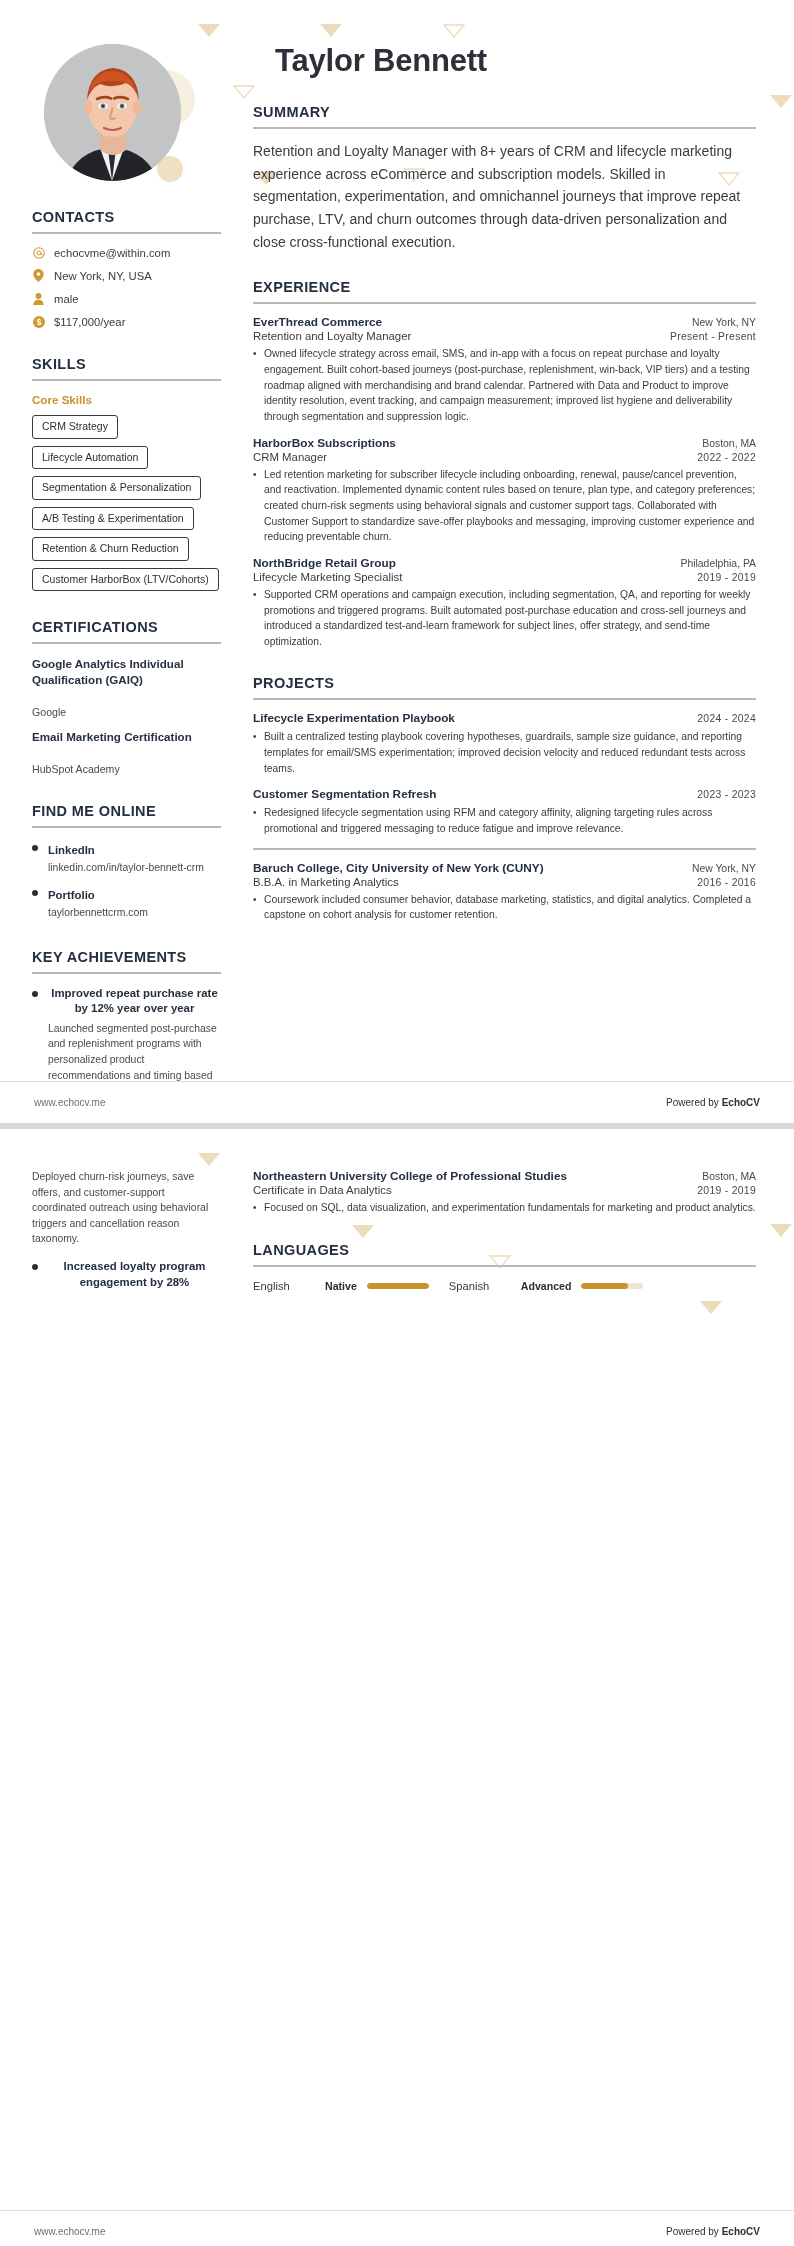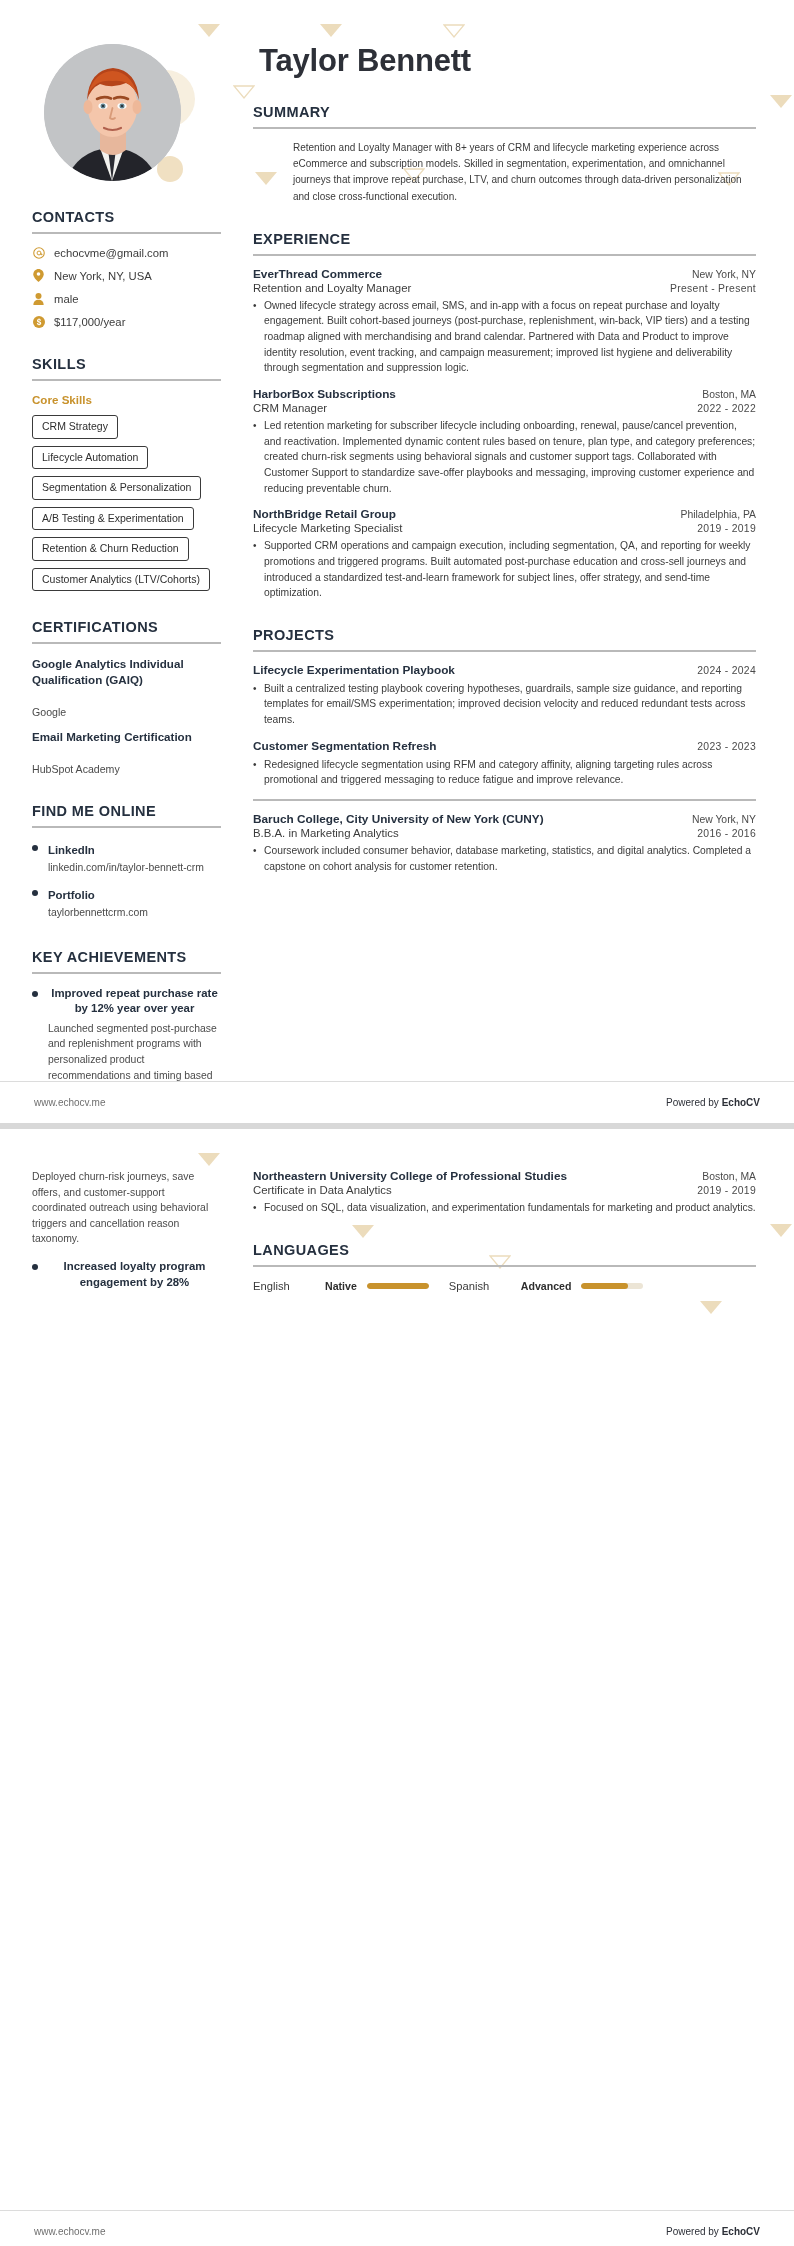--- a/index.html
+++ b/index.html
@@ -170,21 +170,21 @@
   .main {
     flex: 1;
     padding: 44px 38px 0 6px;
   }
   .name {
     font-size: 31px;
     font-weight: bold;
     color: #2d3038;
     letter-spacing: -0.2px;
     line-height: 1.1;
-    margin-left: 6px;
+    margin-left: 22px;
   }
   .role-badge {
     display: inline-block;
     background: #ecd9b3;
     border-radius: 18px;
     padding: 8px 18px 9px 18px;
     margin-top: 10px;
     font-size: 12.6px;
     font-weight: bold;
     letter-spacing: 1.6px;
@@ -199,24 +199,23 @@
     letter-spacing: 0.4px;
     margin-top: 26px;
   }
   .msec-rule {
     height: 2px;
     background: #b9b9b9;
     margin-top: 7px;
     margin-bottom: 11px;
   }
   .summary-text {
-    font-size: 10px;
+    font-size: 14px;
     color: #3b3b3b;
     line-height: 1.62;
-    margin-left: 40px;
   }
   .entry { margin-bottom: 11px; }
   .entry-head {
     display: flex;
     justify-content: space-between;
     align-items: baseline;
     gap: 12px;
   }
   .entry-org {
     font-size: 11.8px;
@@ -397,21 +396,21 @@
 
         <div>
           <div class="contact-row">
             <span class="cicon">
               <svg width="12" height="12" viewBox="0 0 16 16">
                   <circle cx="8" cy="8" r="7" fill="none" stroke="#cf9a31" stroke-width="1.4"></circle>
                   <circle cx="8" cy="8" r="2.6" fill="none" stroke="#cf9a31" stroke-width="1.3"></circle>
                   <path d="M10.6 8 v2.2 a2 2 0 0 0 2.4 -1" fill="none" stroke="#cf9a31" stroke-width="1.3"></path>
                 </svg>
             </span>
-            <span>echocvme@gmail.com</span>
+            <span>echocvme@within.com</span>
           </div>
           <div class="contact-row">
             <span class="cicon">
               <svg width="11" height="13" viewBox="0 0 12 15">
                   <path d="M6 0 C2.7 0 0 2.7 0 6 c0 4.4 6 9 6 9 s6 -4.6 6 -9 c0 -3.3 -2.7 -6 -6 -6 z" fill="#cf9a31"></path>
                   <circle cx="6" cy="5.8" r="2.1" fill="#fff"></circle>
                 </svg>
             </span>
             <span>New York, NY, USA</span>
           </div>
@@ -437,21 +436,21 @@
 
         <div class="sec-title">SKILLS</div>
         <div class="sec-rule"></div>
         <div class="skill-group-label">Core Skills</div>
         <div class="tags">
           <span class="tag">CRM Strategy</span>
           <span class="tag">Lifecycle Automation</span>
           <span class="tag">Segmentation &amp; Personalization</span>
           <span class="tag">A/B Testing &amp; Experimentation</span>
           <span class="tag">Retention &amp; Churn Reduction</span>
-          <span class="tag">Customer Analytics (LTV/Cohorts)</span>
+          <span class="tag">Customer HarborBox (LTV/Cohorts)</span>
         </div>
 
         <div class="sec-title">CERTIFICATIONS</div>
         <div class="sec-rule"></div>
         <div>
           <div>
             <div class="cert-name">Google Analytics Individual Qualification (GAIQ)</div>
             <div class="cert-issuer">Google</div>
           </div>
           <div>

